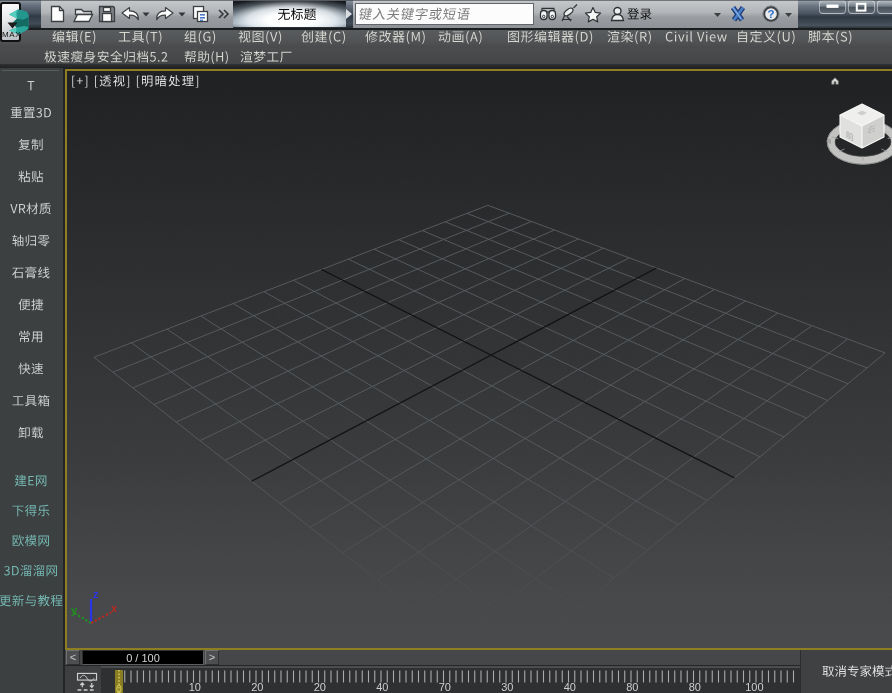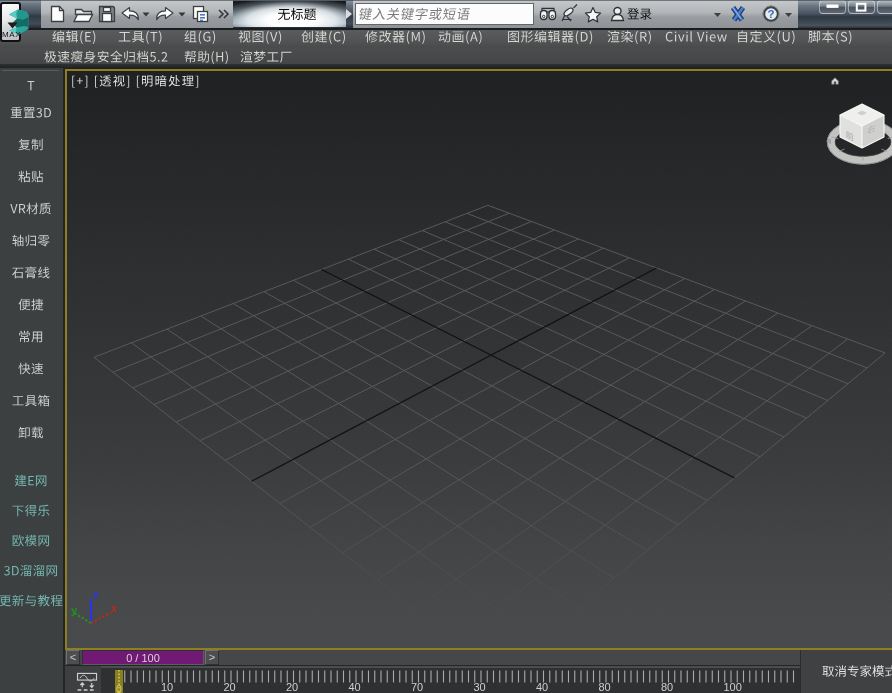--- a/index.html
+++ b/index.html
@@ -28,21 +28,21 @@
 #darkstrip {left:0;top:64px;width:892px;height:5px;background:linear-gradient(#2e3032,#1d1f21)}
 #sidebar {left:0;top:68px;width:65px;height:625px;background:#3d4041;border-right:2px solid #232526}
 #sidebar .topline {position:absolute;top:2px;left:2px;right:4px;height:1px;background:#5a5d5e}
 #viewport {left:65px;top:69px;width:827px;height:581px;border-left:2px solid #8f7f20;border-top:2px solid #8f7f20;
   border-bottom:2px solid #8f7f20;background:#2b2d2f}
 #tslider {left:65px;top:650px;width:827px;height:16px;background:#454748;border-bottom:1px solid #232425}
 .tbtn {position:absolute;top:0px;width:14px;height:15px;background:#4c4e4f;border:1px solid #6f7172;
   border-bottom-color:#2e3031;border-right-color:#2e3031;color:#c9cbcc;font-size:11px;line-height:13px;text-align:center}
 #tbar {left:65px;top:666px;width:827px;height:27px;background:#3d3f40}
 #ruler {position:absolute;left:36px;top:2px;width:699px;height:25px;background:#2e3031}
-.rn {position:absolute;top:13px;width:40px;text-align:left;font-size:11px;color:#cfcfcf}
+.rn {position:absolute;top:13px;width:40px;text-align:right;font-size:11px;color:#cfcfcf}
 #rightpanel {left:800px;top:650px;width:92px;height:43px;background:#3f4142;border-left:1px solid #2a2c2d}
 #marker {position:absolute;left:13.5px;top:2px;width:8px;height:25px;background:#897f22}
 svg {position:absolute;display:block}
 </style></head>
 <body>
 <div class="abs" id="titlebar"></div>
 <div class="abs" style="left:0;top:0;width:892px;height:1px;background:rgba(30,34,40,.5);z-index:40"></div>
 <div class="abs" id="plate1"></div>
 <div class="abs" id="plate2"></div>
 <div class="abs" id="titlepill"></div>
@@ -208,21 +208,21 @@
   <path transform="translate(50 63.5) skewY(-26.5) scale(0.085 -0.085)" fill="#b2b2b0" d="M41.2 84C39.9 77.8 38.2 71.5 36.1 65.3H6.5V58H33.4C27 42 17.4 27.4 3.1 17.7C4.7 16.2 7 13.5 8.2 11.7C15.5 16.9 21.6 23.2 26.8 30.3V-8.1H34.3V-2.5H78.8V-7.6H86.6V38.6H32.3C35.9 44.7 39 51.2 41.6 58H93.9V65.3H44.2C46 71 47.6 76.7 49 82.5ZM34.3 4.8V31.3H78.8V4.8Z"></path>
  </g>
 </svg>
 
 <svg style="left:763px;top:5px" width="10" height="10" viewBox="0 0 12 12">
  <path d="M2 6l4-4 4 4v4h-3V7h-2v3H2z" fill="#d8d8d6" stroke="#6a6a68" stroke-width="0.8"></path>
 </svg>
 </div>
 <div class="abs" id="tslider">
  <div class="tbtn" style="left:1px">&lt;</div>
- <div style="position:absolute;left:17px;top:0;width:122px;height:15px;background:#701a75;border:1px solid #5c5e5f;border-top-color:#2e3031;border-left-color:#2e3031;color:#d6d6d6;font-size:11px;line-height:14px;text-align:center">0 / 100</div>
+ <div style="position:absolute;left:17px;top:0;width:122px;height:15px;background:#000000;border:1px solid #5c5e5f;border-top-color:#2e3031;border-left-color:#2e3031;color:#d6d6d6;font-size:11px;line-height:14px;text-align:center">0 / 100</div>
  <div class="tbtn" style="left:140px">&gt;</div>
 </div>
 <div class="abs" id="tbar">
  <svg style="left:11px;top:6px" width="23" height="19" viewBox="0 0 24 20">
   <g fill="none" stroke="#cdcfd0" stroke-width="1.2">
    <rect x="1.5" y="1.5" width="20" height="7"></rect>
         <path d="M4 6.5c2.5-4 5-4 7.5 0s5 4 7.5 0" stroke-width="1"></path>
    <path d="M6.5 16v-4.5 M4.5 13.7l2-2.2 2 2.2 M16.5 11.5v4.5 M14.5 14l2 2.2 2-2.2" stroke-width="1.3"></path>
    <path d="M1.5 19h4m2.5 0h4m2.5 0h4" stroke-width="1.6"></path>
   </g>

